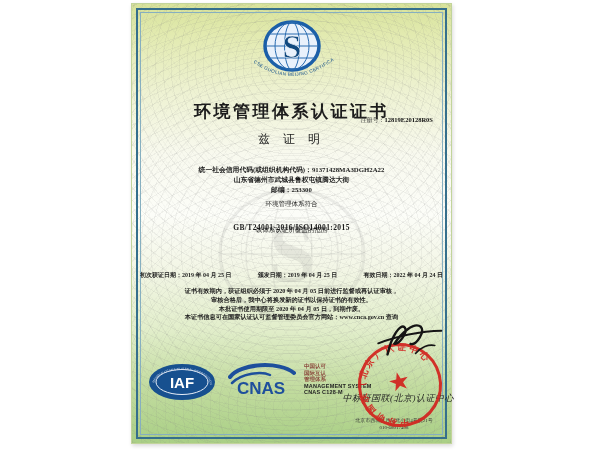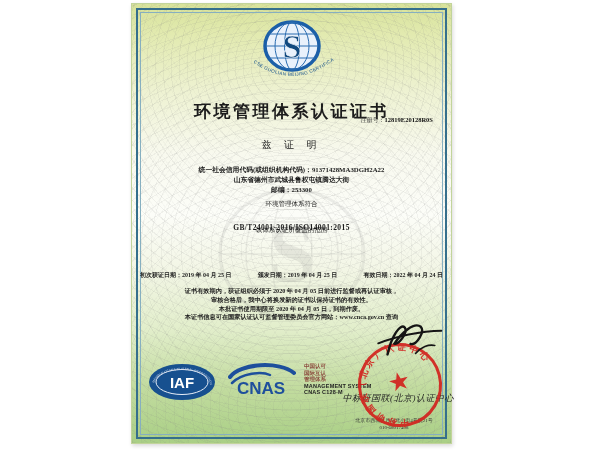--- a/index.html
+++ b/index.html
@@ -82,21 +82,21 @@
       <textPath href="#ringArc" startOffset="4">CSE GUOLIAN BEIJING CERTIFICATION CENTER</textPath>
     </text>
   </svg>
 
   <div class="row bold" style="top:96px;font-size:17px;letter-spacing:2.5px;">环境管理体系认证证书</div>
 
   <div class="regno">
     <span>注册号：</span><span class="num">12819E20128R0S</span>
   </div>
 
-  <div class="row" style="top:134px;font-size:10px;letter-spacing:5px;">兹 证 明</div>
+  <div class="row" style="top:127px;font-size:12px;letter-spacing:5px;">兹 证 明</div>
 
 
   <div class="row bold" style="top:161px;font-size:6.8px;">统一社会信用代码(或组织机构代码)：91371428MA3DGH2A22</div>
   <div class="row bold" style="top:171px;font-size:6.8px;">山东省德州市武城县鲁权屯镇腾达大街</div>
   <div class="row bold" style="top:181px;font-size:6.8px;">邮编：253300</div>
 
   <div class="row" style="top:196px;font-size:6.5px;">环境管理体系符合</div>
   <div class="row bold" style="top:208px;font-size:7.5px;letter-spacing:.4px;margin-top:11px;">GB/T24001-2016/ISO14001:2015</div>
   <div class="row" style="top:222px;font-size:6.5px;">该体系认证所覆盖的范围</div>
 

